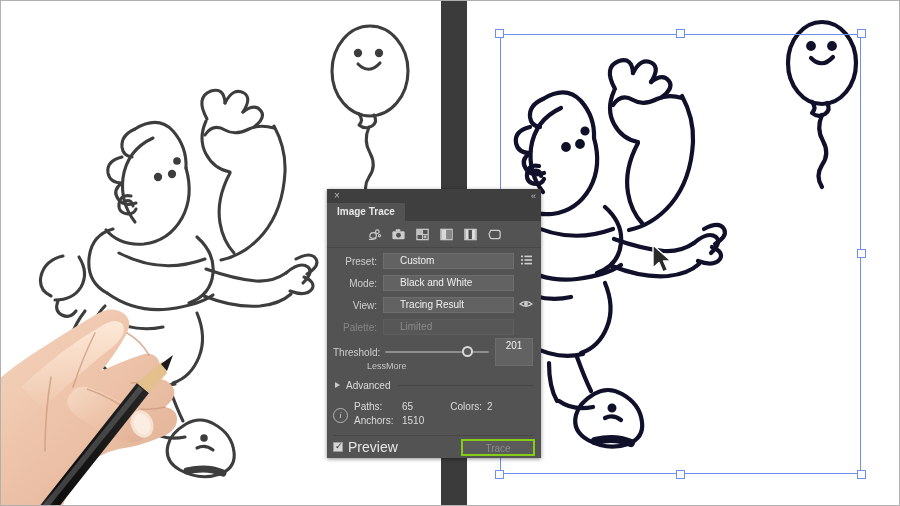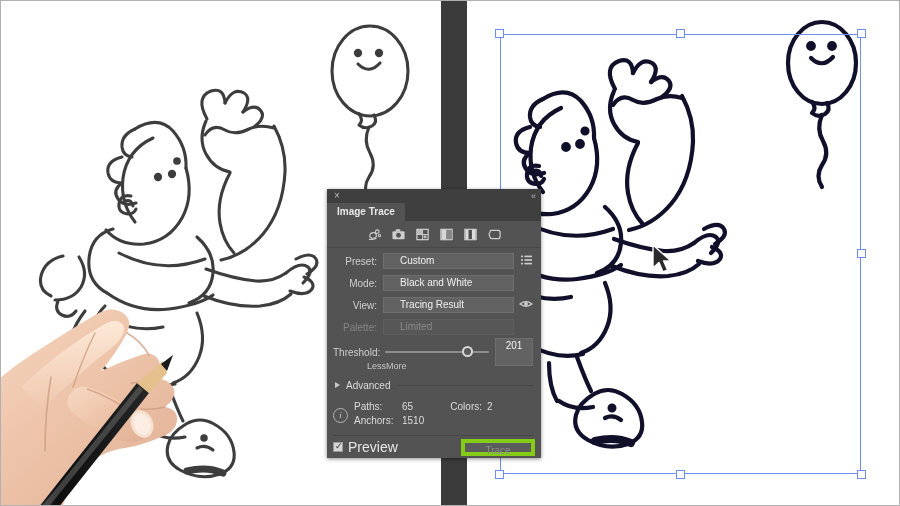--- a/index.html
+++ b/index.html
@@ -113,21 +113,21 @@
   .info-k2{width:46px;text-align:right;padding-right:5px;}
 
   
   #panel-footer{display:flex;align-items:center;height:22px;padding:0 6px;}
   #preview-box{width:10px;height:10px;background:#d6d6d6;border:1px solid #9a9a9a;
                box-sizing:border-box;position:relative;cursor:pointer;margin-right:5px;}
   #preview-check{position:absolute;left:1px;top:-1px;font-size:9px;color:#2c2c2c;
                  line-height:9px;}
   #preview-label{font-size:14px;color:#e6e6e6;cursor:pointer;}
   #trace-button{margin-left:auto;width:74px;height:17px;background:#5b5b5b;
-                border:4px solid #84cc16;box-sizing:border-box;color:#8d8d8d;
+                border:2px solid #84cc16;box-sizing:border-box;color:#8d8d8d;
                 font-size:10px;line-height:15px;text-align:center;cursor:default;}
 </style>
 </head>
 <body>
 
 <div id="stage">
 
   <div class="canvas" id="canvas-sketch">
     <div class="art" style="left:0;top:0;">
       <svg width="440" height="506" viewBox="0 0 440 506">

